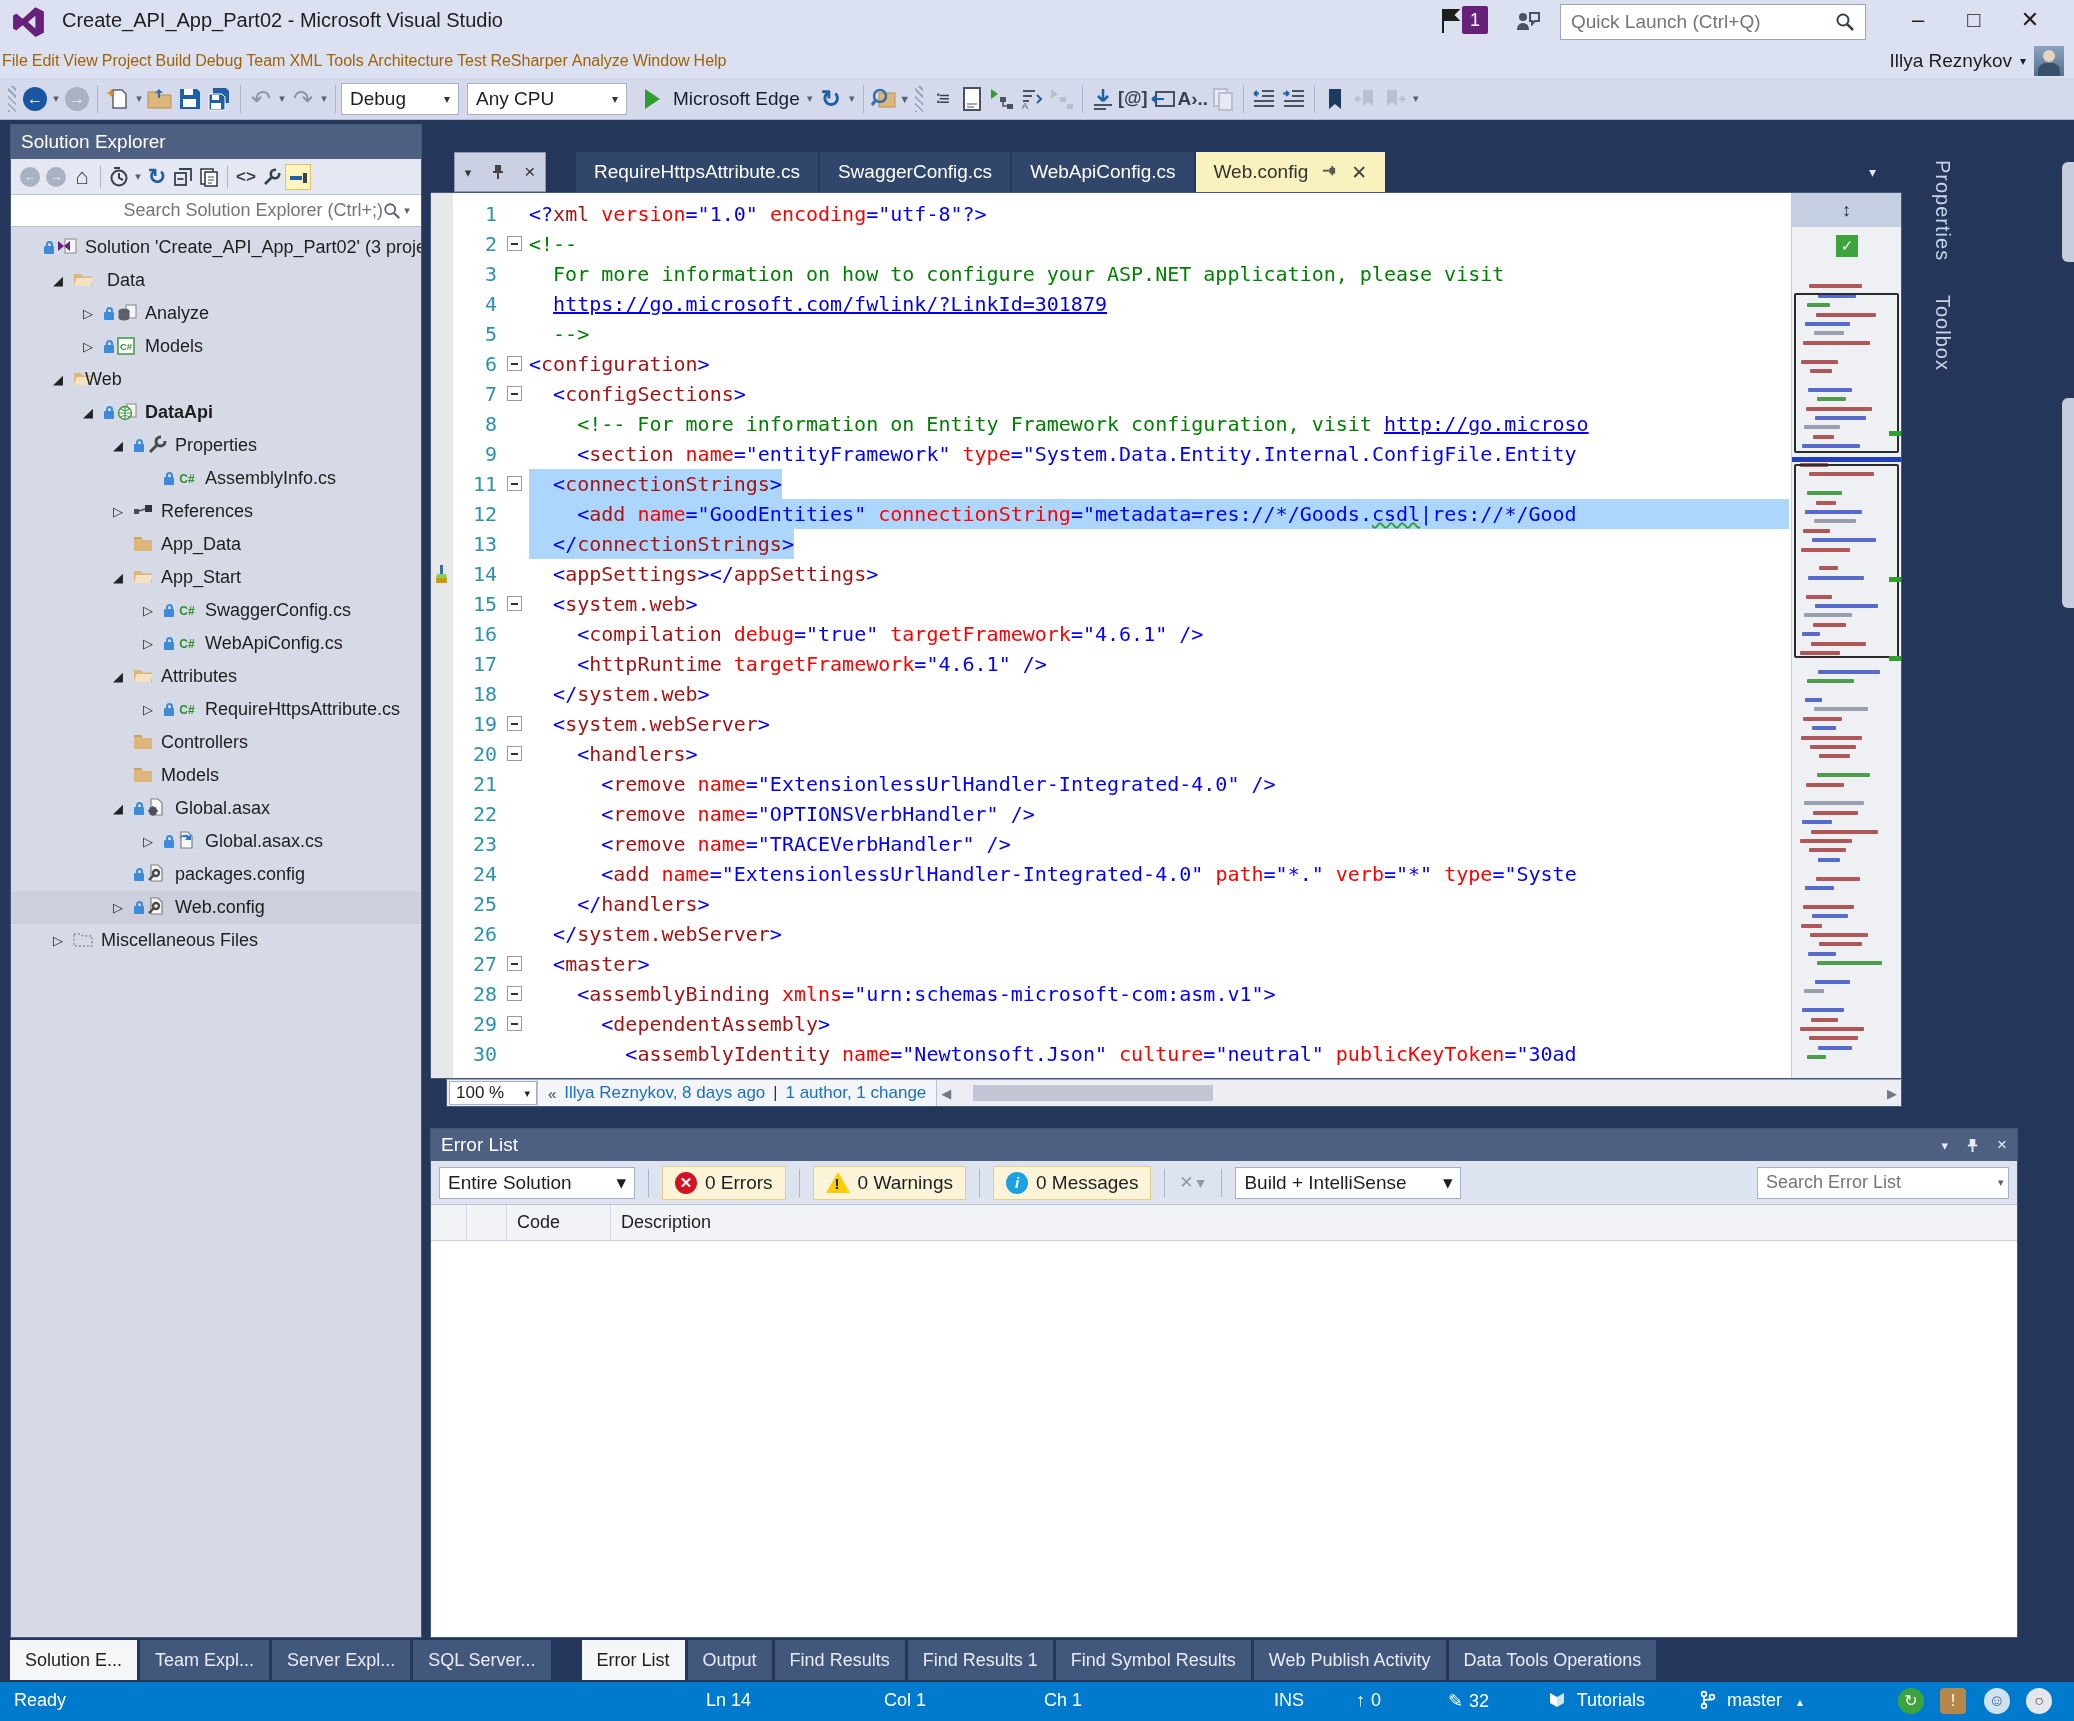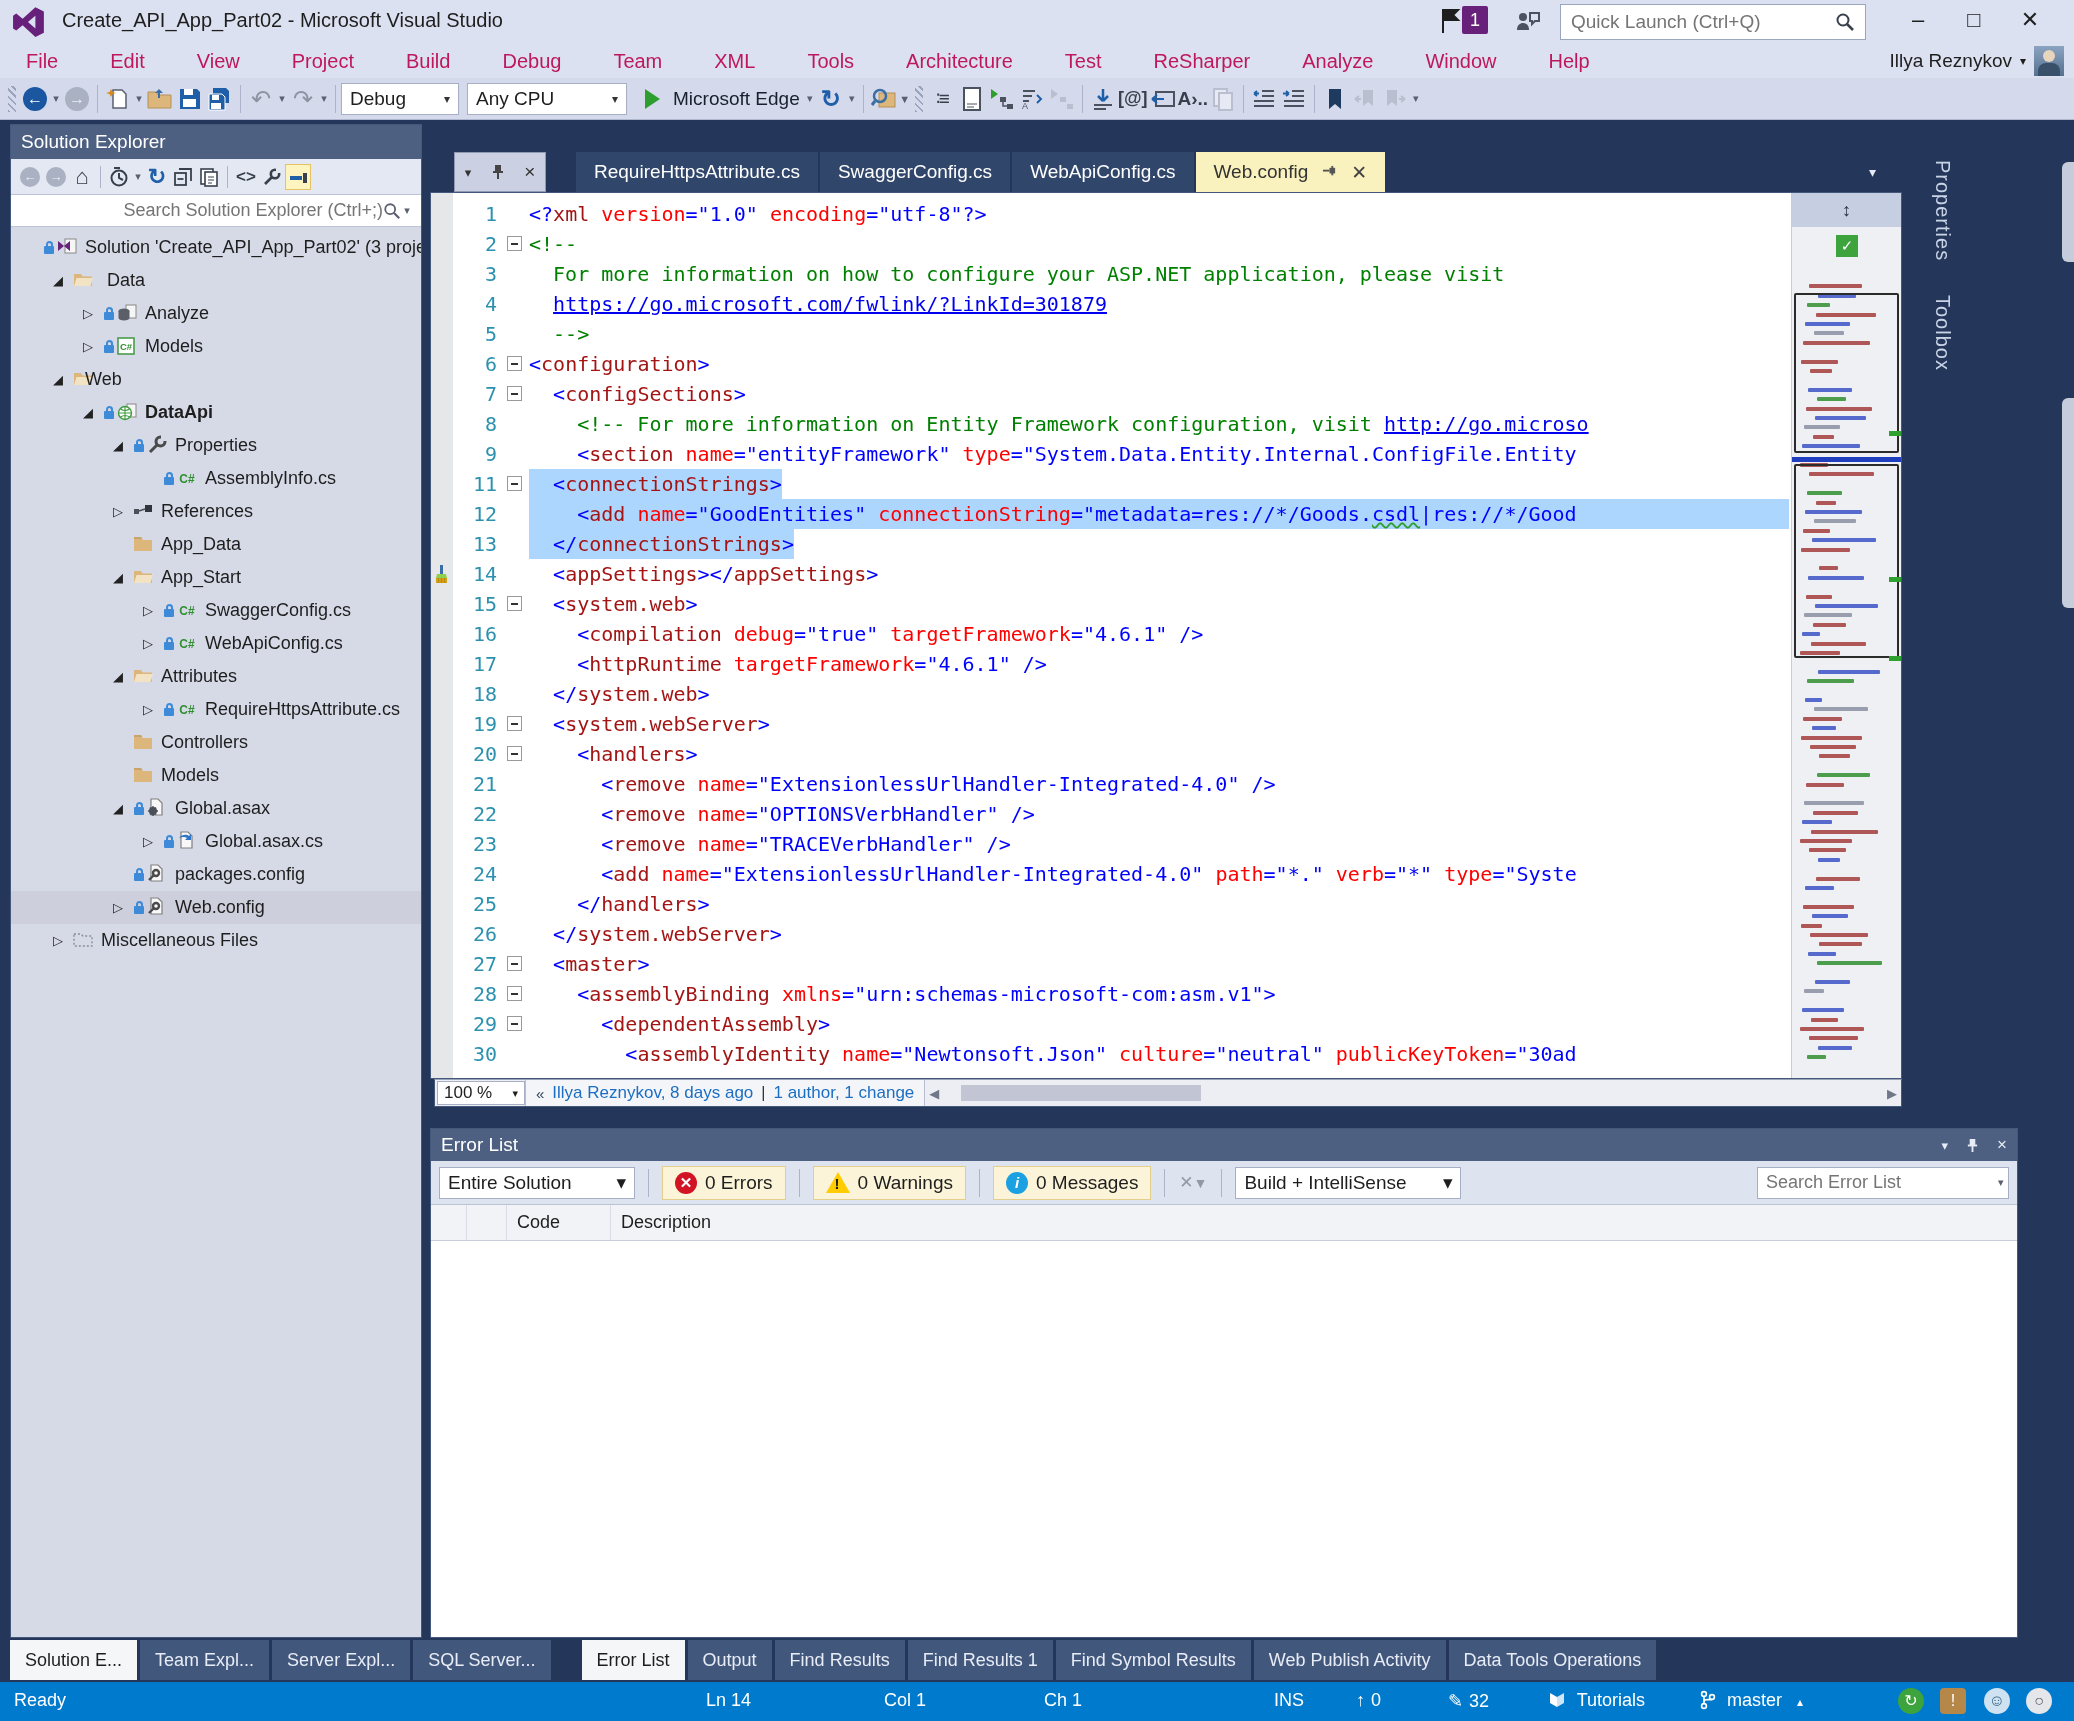--- a/index.html
+++ b/index.html
@@ -17,21 +17,21 @@
   #quick-launch { position:absolute; left:1560px; top:4px; width:306px; height:36px; background:#fff;
     border:1px solid #9AA6BE; display:flex; align-items:center; padding:0 10px; }
   #quick-launch input { flex:1; border:0; outline:none; font-size:19px; color:#717171;
     font-family:"Liberation Sans",sans-serif; background:transparent;}
   .winbtn { position:absolute; top:0; width:44px; height:40px; text-align:center; line-height:40px;
     font-size:22px; color:#1E1E1E; }
   #btn-min{left:1896px;} #btn-max{left:1952px;} #btn-close{left:2008px;}
 
   #menubar { position:absolute; left:0; top:44px; width:2074px; height:34px; background:#DCE1F1;
     display:flex; align-items:center; }
-  .menu-item { font-size:20px; color:#be185d; padding:4px 26px; }
+  .menu-item { font-size:16px; color:#a16207; padding:4px 2px; }
   #user-area { position:absolute; right:10px; top:46px; display:flex; align-items:center; gap:8px; }
   #user-name { font-size:19px; color:#1E1E1E; }
   #user-caret { font-size:12px; color:#1E1E1E; }
   #avatar { width:30px; height:30px; background:linear-gradient(#8BA3C0,#54718F); position:relative; overflow:hidden;}
   #avatar:before{content:""; position:absolute; left:9px; top:4px; width:12px; height:12px; border-radius:50%; background:#E8D5BE;}
   #avatar:after{content:""; position:absolute; left:4px; top:17px; width:22px; height:14px; border-radius:8px 8px 0 0; background:#39506B;}
 
   #toolbar { position:absolute; left:0; top:78px; width:2074px; height:42px; background:#D4DAEB;
     border-bottom:1px solid #AEB7CE; display:flex; align-items:center; padding-left:4px; }
   .grip { width:8px; height:26px; margin:0 4px;
@@ -111,21 +111,21 @@
     border-left:1px solid #C9CCD6; }
   #map-grip { position:absolute; left:0; right:0; top:0; height:34px; background:#C6CFE2; color:#273043;
     text-align:center; line-height:34px; font-size:18px; }
   #map-check { position:absolute; left:44px; top:42px; width:22px; height:22px; background:#3DA33D;
     color:#fff; font-size:15px; text-align:center; line-height:22px; }
   .mbar { position:absolute; height:4px; border-radius:1px; }
   .mview { position:absolute; left:2px; right:2px; border:2px solid #2B2B2B; border-radius:2px; }
   #map-blueline { position:absolute; left:0; right:0; height:5px; background:#1F3FBF; }
   .mgreen { position:absolute; right:0; width:12px; height:5px; background:#2FA12F; }
 
-  #editor-bottom { position:absolute; left:4px; right:0; bottom:0; height:28px; background:#EDEEF3;
+  #editor-bottom { position:absolute; left:16px; right:0; bottom:0; height:28px; background:#EDEEF3;
     border:1px solid #44587B; border-top:1px solid #9AA3B8; display:flex; align-items:center; }
   #zoom-combo { width:88px; height:24px; background:#fff; border:1px solid #A6AFC6; margin-left:2px;
     display:flex; align-items:center; justify-content:space-between; padding:0 6px; font-size:17px; color:#1E1E1E;}
   #codelens { display:flex; align-items:center; height:100%; border-left:1px solid #B9BFD0;
     border-right:1px solid #B9BFD0; padding:0 10px; gap:8px; background:#F4F5F8;}
   #codelens .chev { color:#33415C; font-size:15px; }
   #codelens .lens { color:#1B6EC2; font-size:17px; white-space:nowrap;}
   #codelens .bar { color:#333; }
   #hscroll { flex:1; height:100%; position:relative; }
   #hthumb { position:absolute; left:18px; top:5px; width:240px; height:16px; background:#C2C6D4; }

